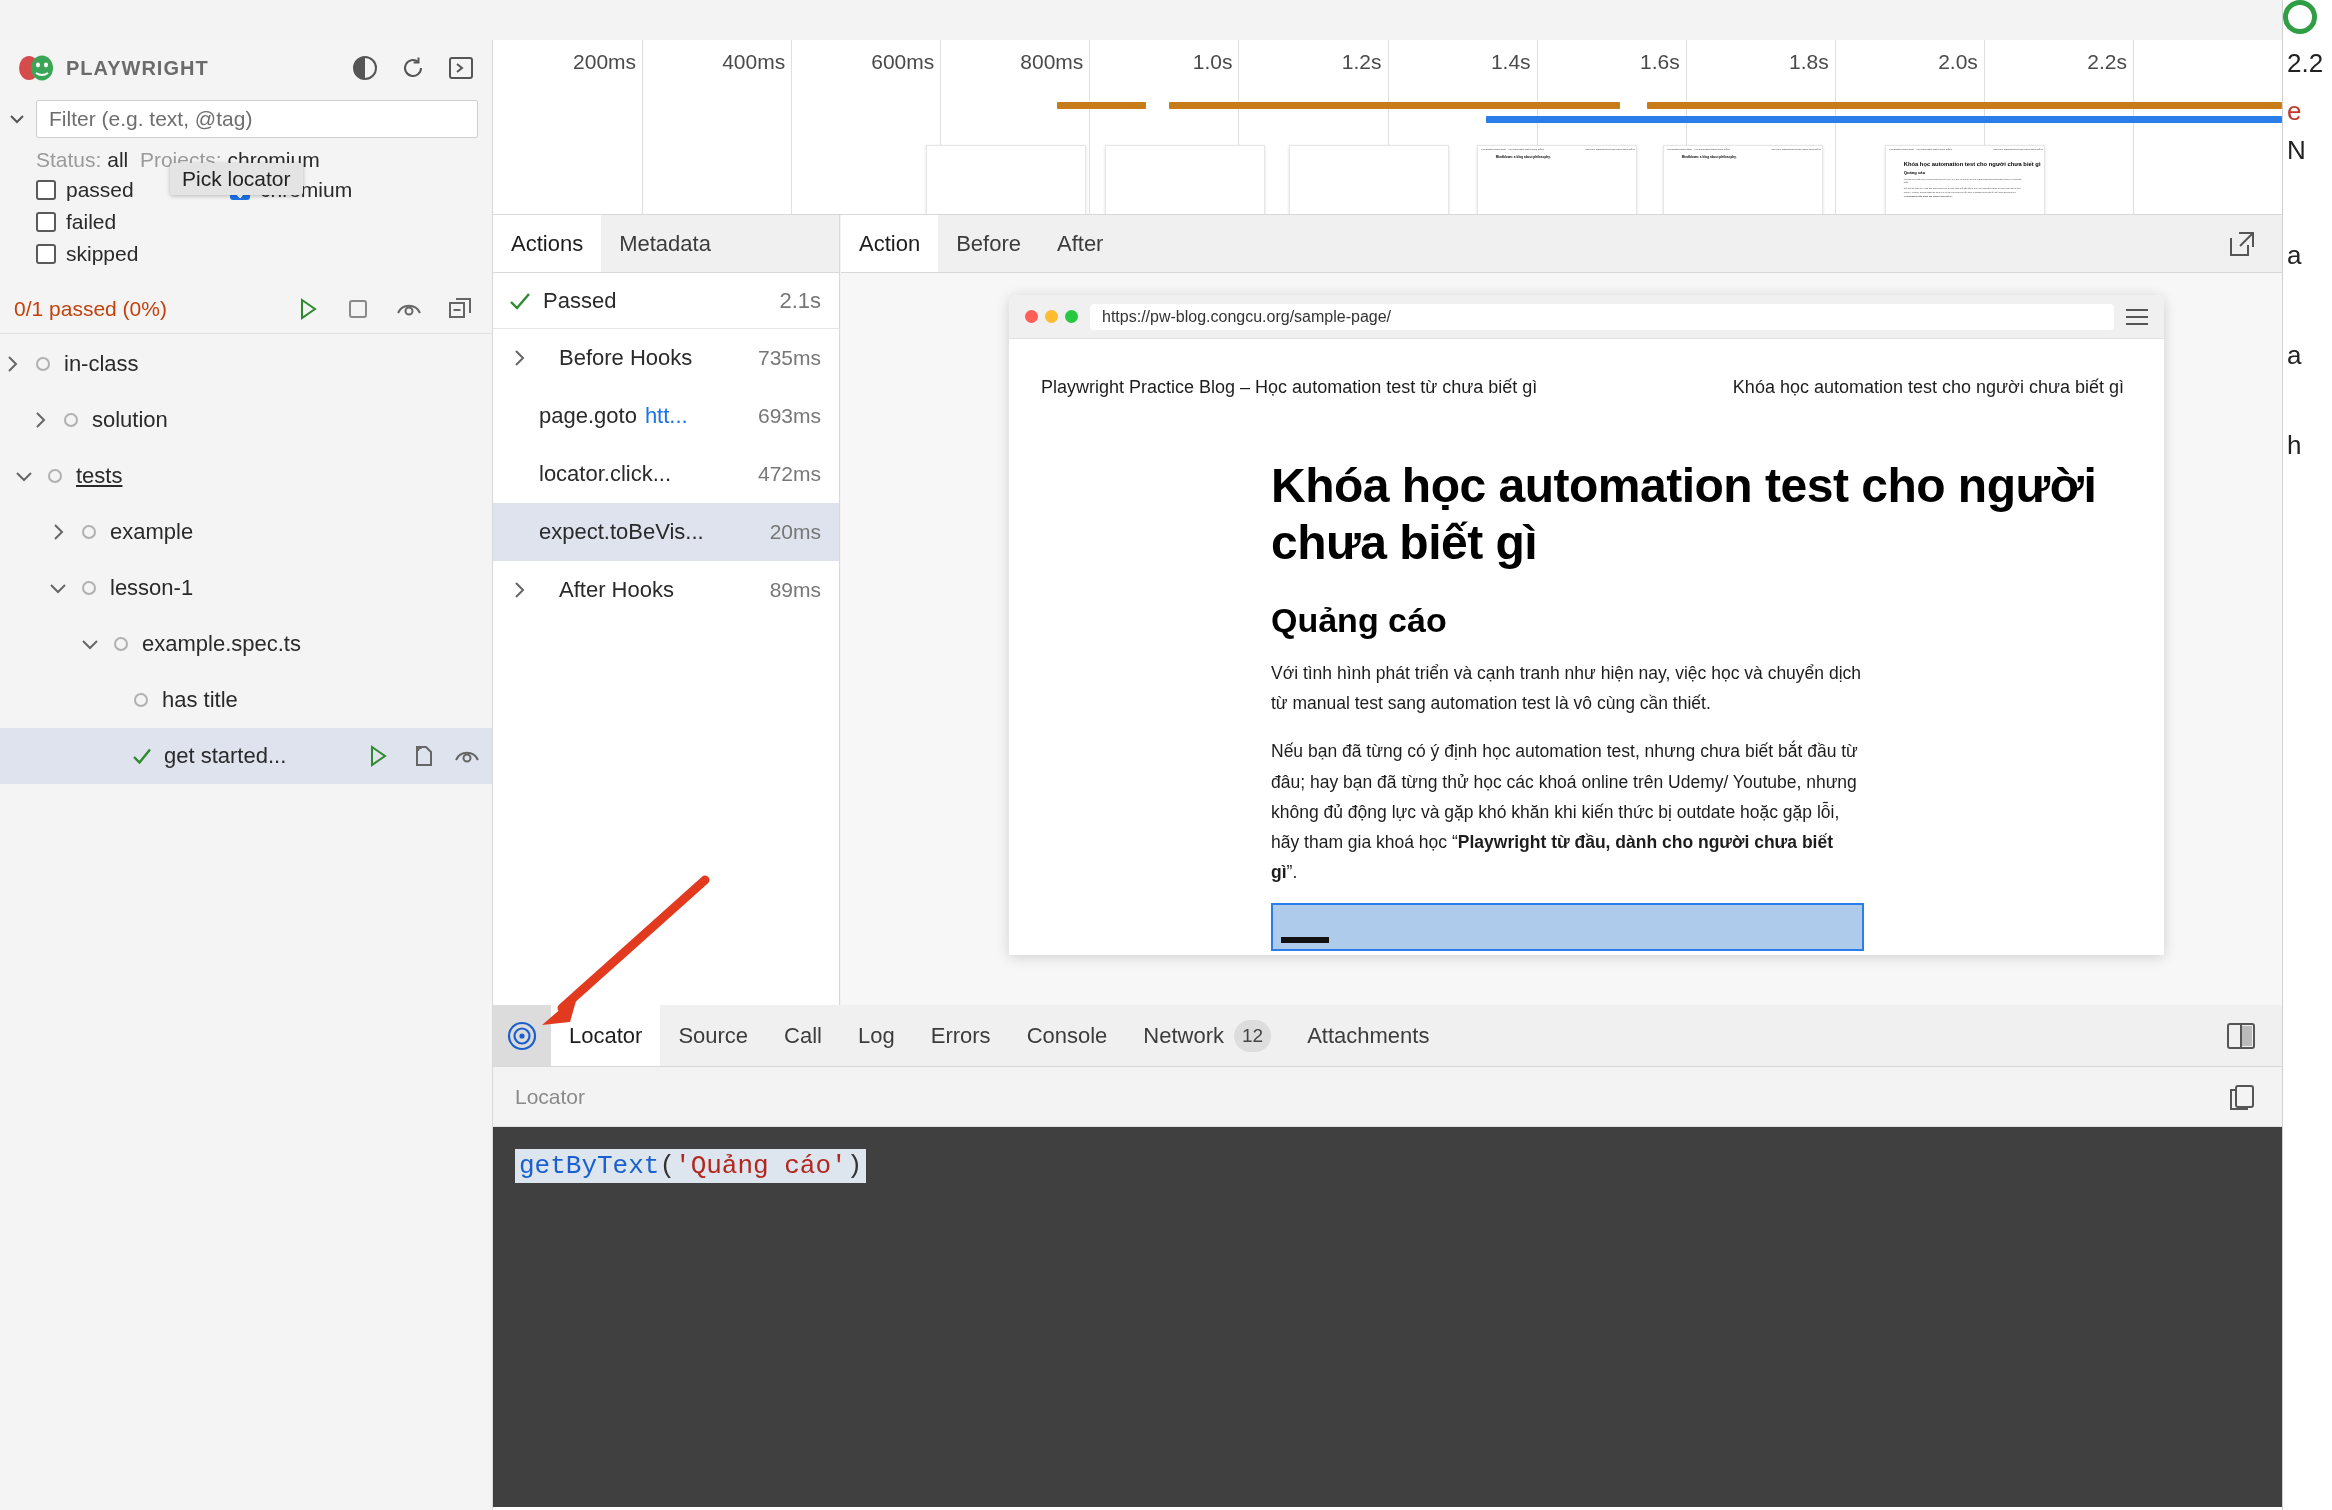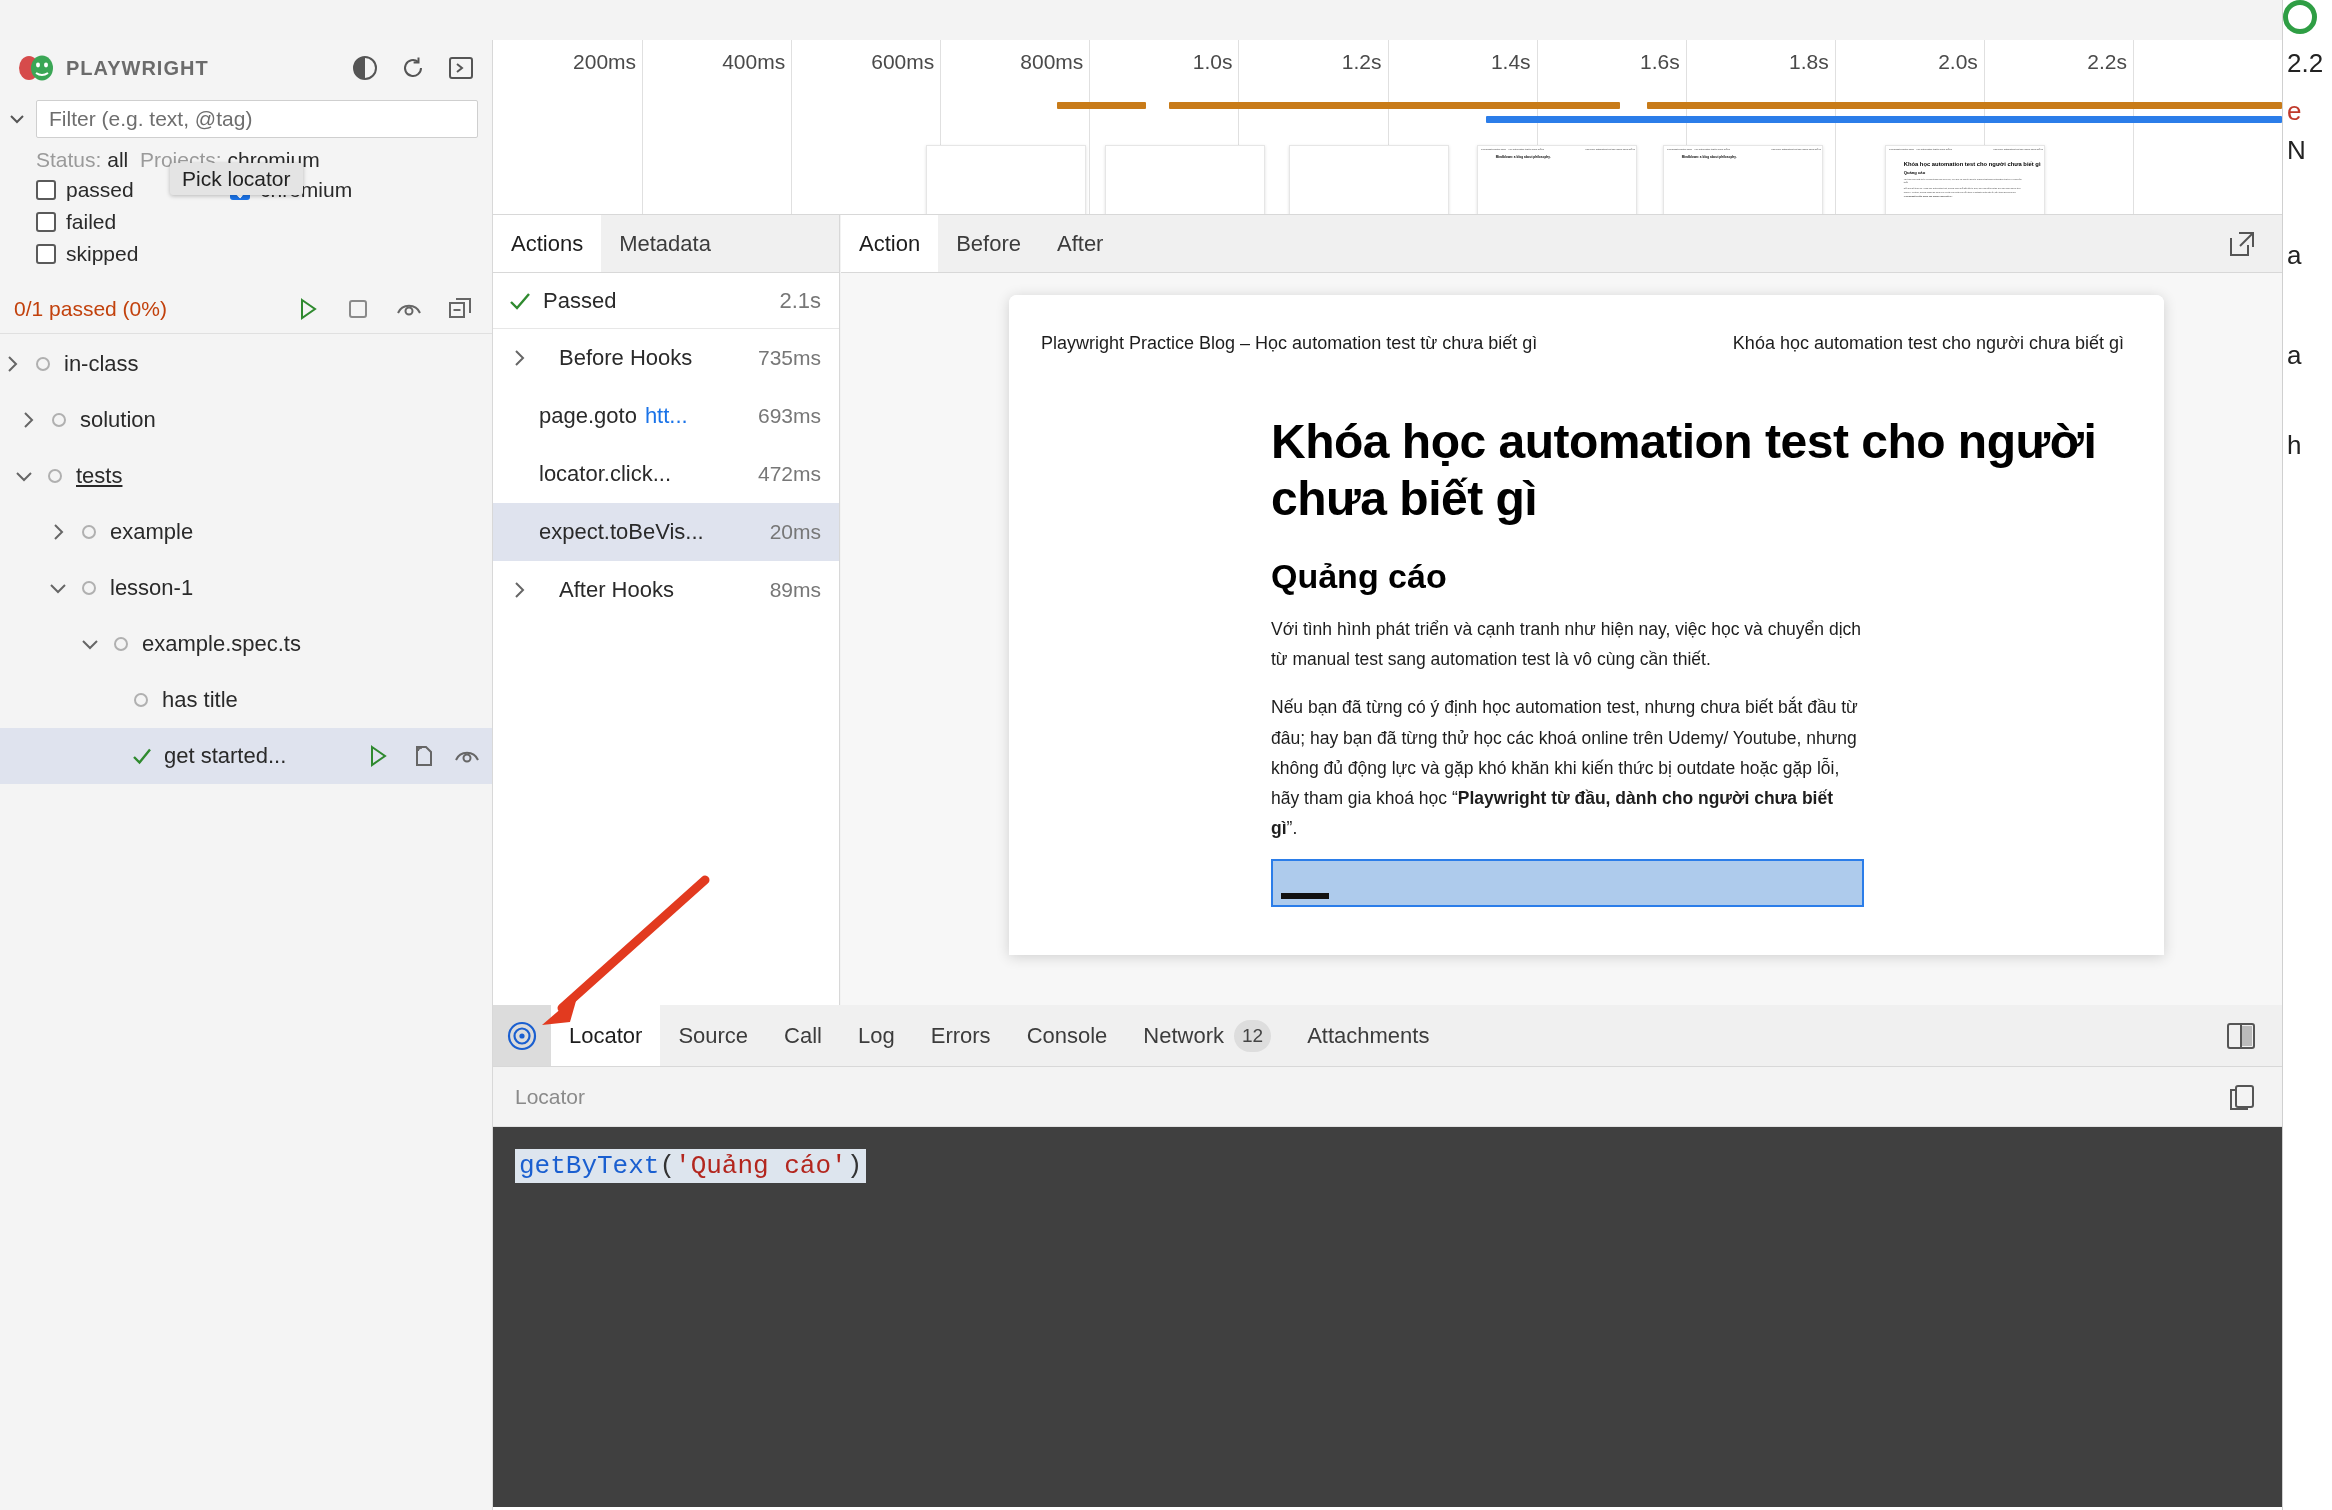--- a/index.html
+++ b/index.html
@@ -352,21 +352,21 @@
       <div class="tree-row" style="padding-left:0;">
         <span class="twist">
           <svg width="24" height="24" viewBox="0 0 24 24">
               <path d="M9 5 L16 12 L9 19" fill="none" stroke="#666" stroke-width="2"></path>
             </svg>
         </span>
         <span class="circ" style="margin:0 14px 0 12px;"></span>
         <span class="tree-label">in-class</span>
       </div>
 
-      <div class="tree-row" style="padding-left:16px;">
+      <div class="tree-row" style="padding-left:28px;">
         <span class="twist">
           <svg width="24" height="24" viewBox="0 0 24 24">
               <path d="M9 5 L16 12 L9 19" fill="none" stroke="#666" stroke-width="2"></path>
             </svg>
         </span>
         <span class="circ" style="margin:0 14px 0 12px;"></span>
         <span class="tree-label">solution</span>
       </div>
 
       <div class="tree-row" style="padding-left:12px;text-decoration:underline;">
@@ -580,20 +580,33 @@
         <div class="pv-expand">
           <svg width="28" height="28" viewBox="0 0 28 28">
             <path d="M3 8 L3 25 L20 25 L20 15" fill="none" stroke="#555" stroke-width="2"></path>
             <path d="M11 3 L25 3 L25 17" fill="none" stroke="#555" stroke-width="2"></path>
             <path d="M12 16 L25 3" fill="none" stroke="#555" stroke-width="2"></path>
           </svg>
         </div>
       </div>
 
       <div class="browser">
+        <div class="br-bar">
+          <div class="br-dots">
+            <div class="br-dot" style="background:#ff5f57"></div>
+            <div class="br-dot" style="background:#febc2e"></div>
+            <div class="br-dot" style="background:#28c840"></div>
+          </div>
+          <div class="br-url">https://pw-blog.congcu.org/sample-page/</div>
+          <div class="br-menu">
+              <span></span>
+              <span></span>
+              <span></span>
+            </div>
+        </div>
         <div class="page">
           <div class="pg-hdr">
             <span>Playwright Practice Blog – Học automation test từ chưa biết gì</span>
             <span>Khóa học automation test cho người chưa biết gì</span>
           </div>
           <div class="pg-h1">Khóa học automation test cho người chưa biết gì</div>
           <div class="pg-h2">Quảng cáo</div>
           <div class="pg-p">Với tình hình phát triển và cạnh tranh như hiện nay, việc học và chuyển dịch từ manual test sang automation test là vô cùng cần thiết.</div>
           <div class="pg-p">
             <span>Nếu bạn đã từng có ý định học automation test, nhưng chưa biết bắt đầu từ đâu; hay bạn đã từng thử học các khoá online trên Udemy/ Youtube, nhưng không đủ động lực và gặp khó khăn khi kiến thức bị outdate hoặc gặp lỗi, hãy tham gia khoá học “</span><b>Playwright từ đầu, dành cho người chưa biết gì</b><span>”.</span>

